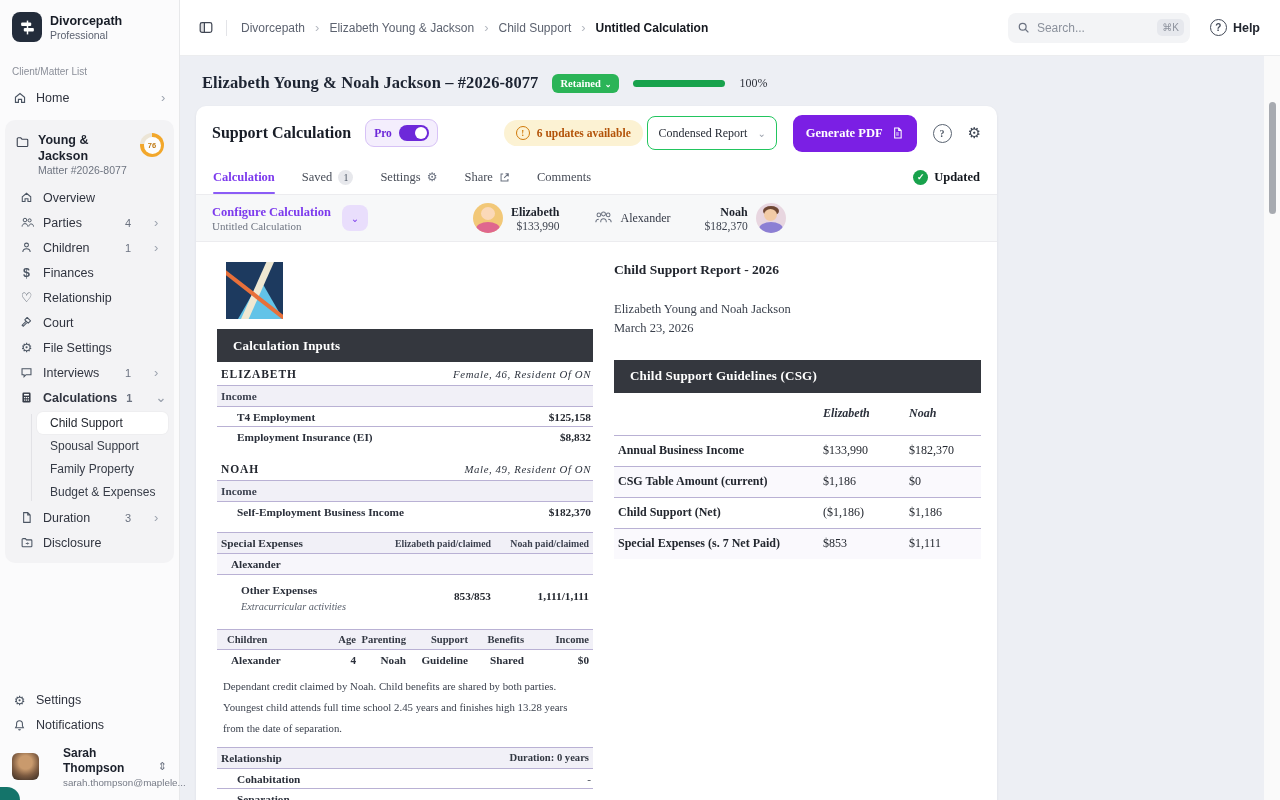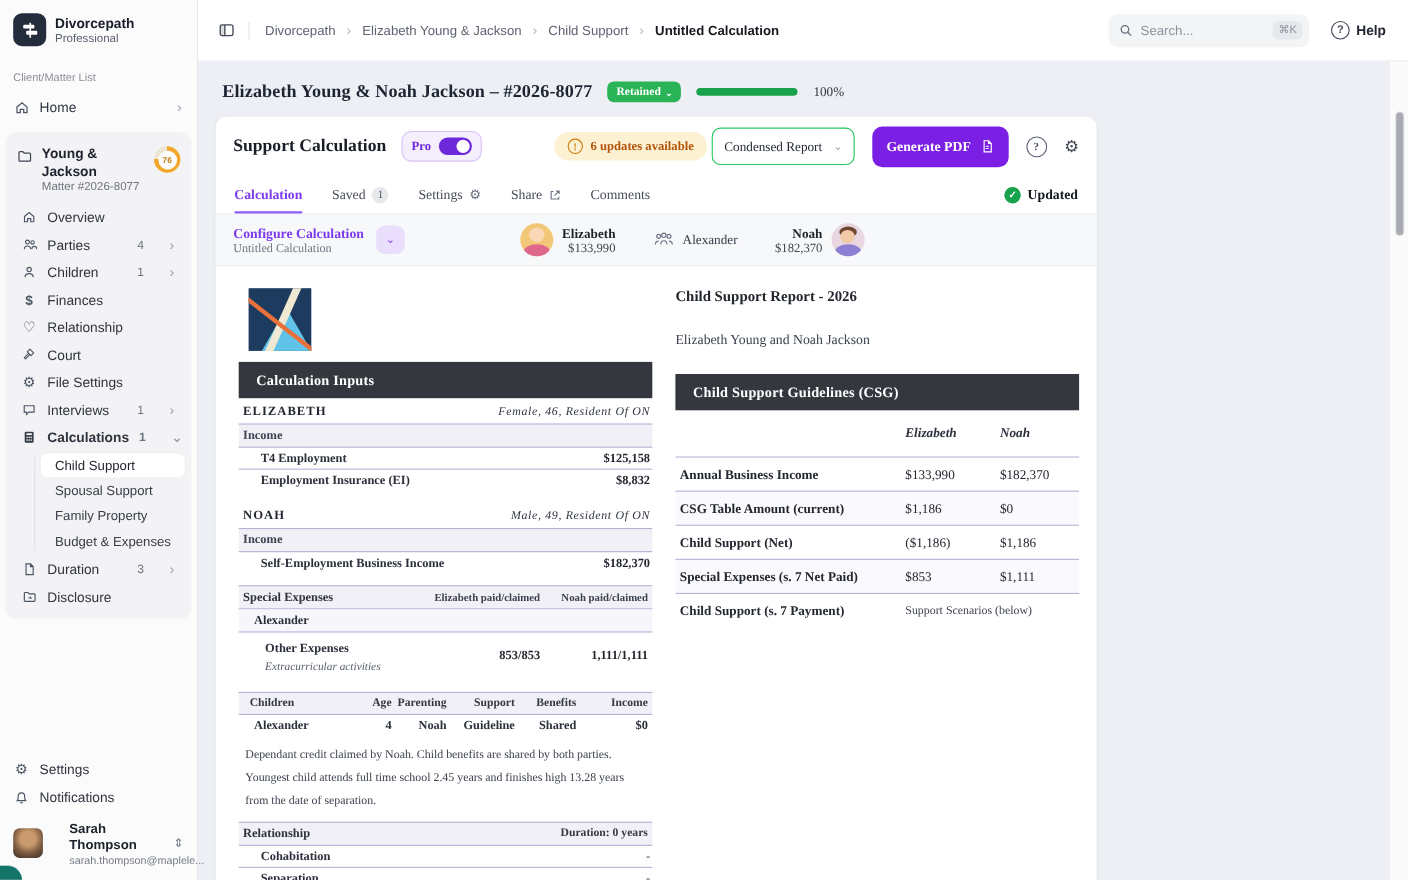--- a/index.html
+++ b/index.html
@@ -571,20 +571,21 @@
             <span class="lab">Separation</span>
             <span class="val" style="color:#555b66">-</span>
           </div>
 
         </div>
 
         <div class="col-r">
           <div class="rep-head-block">
             <div class="rep-title">Child Support Report - 2026</div>
             <div class="rep-sub">Elizabeth Young and Noah Jackson</div>
+            <div class="rep-sub">March 23, 2026</div>
           </div>
           <div class="dark-bar">Child Support Guidelines (CSG)</div>
           <div>
             <div class="csg-hrow">
               <span></span>
               <span>Elizabeth</span>
               <span>Noah</span>
             </div>
             <div class="csg-row">
               <span class="csg-lab">Annual Business Income</span>
@@ -599,24 +600,20 @@
             <div class="csg-row">
               <span class="csg-lab">Child Support (Net)</span>
               <span class="csg-val">($1,186)</span>
               <span class="csg-val">$1,186</span>
             </div>
             <div class="csg-row">
               <span class="csg-lab">Special Expenses (s. 7 Net Paid)</span>
               <span class="csg-val">$853</span>
               <span class="csg-val">$1,111</span>
             </div>
-            <div class="csg-row">
-              <span class="csg-lab">Child Support (s. 7 Payment)</span>
-              <span class="csg-span">Support Scenarios (below)</span>
-            </div>
           </div>
         </div>
       </div>
     </section>
   </div>
 </div>
 
 <div class="scroll-gutter">
   <div class="scroll-thumb"></div>
 </div>

